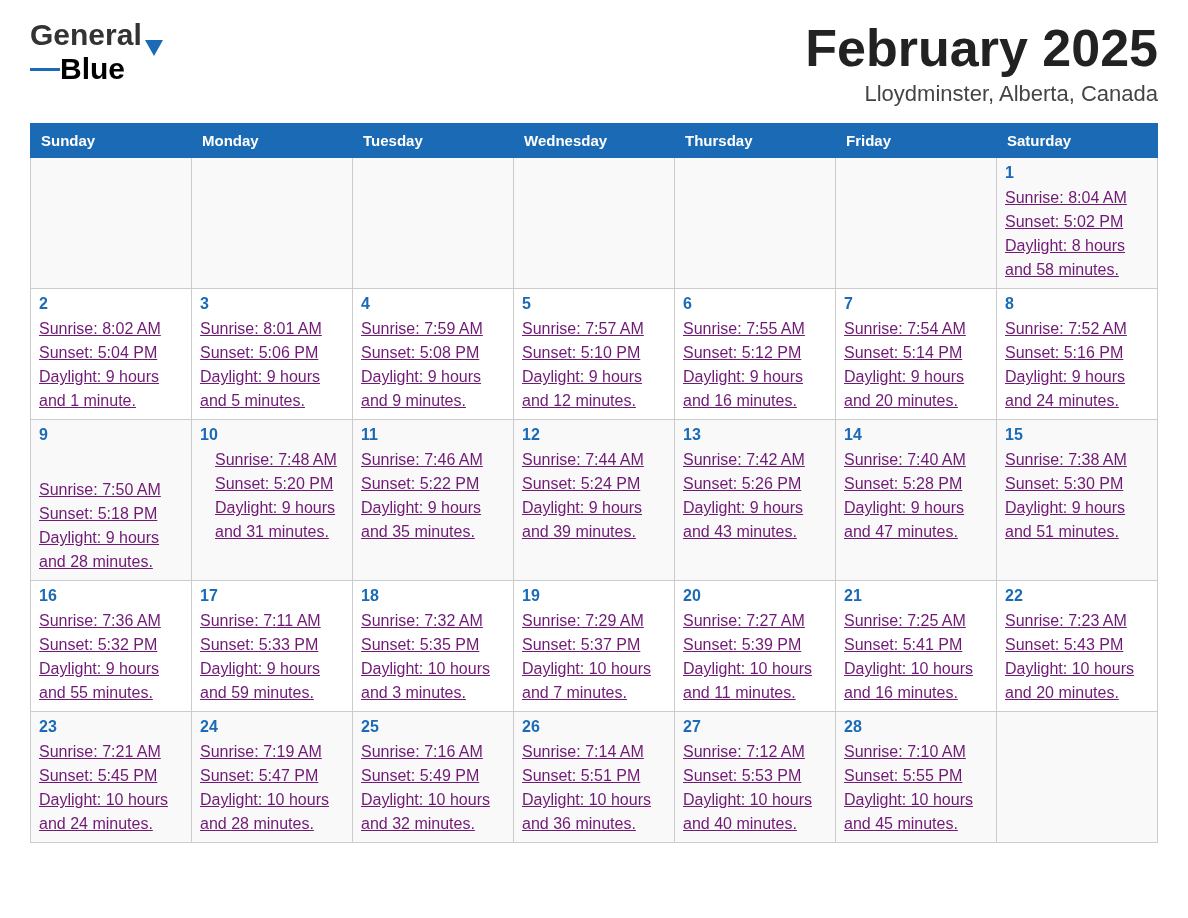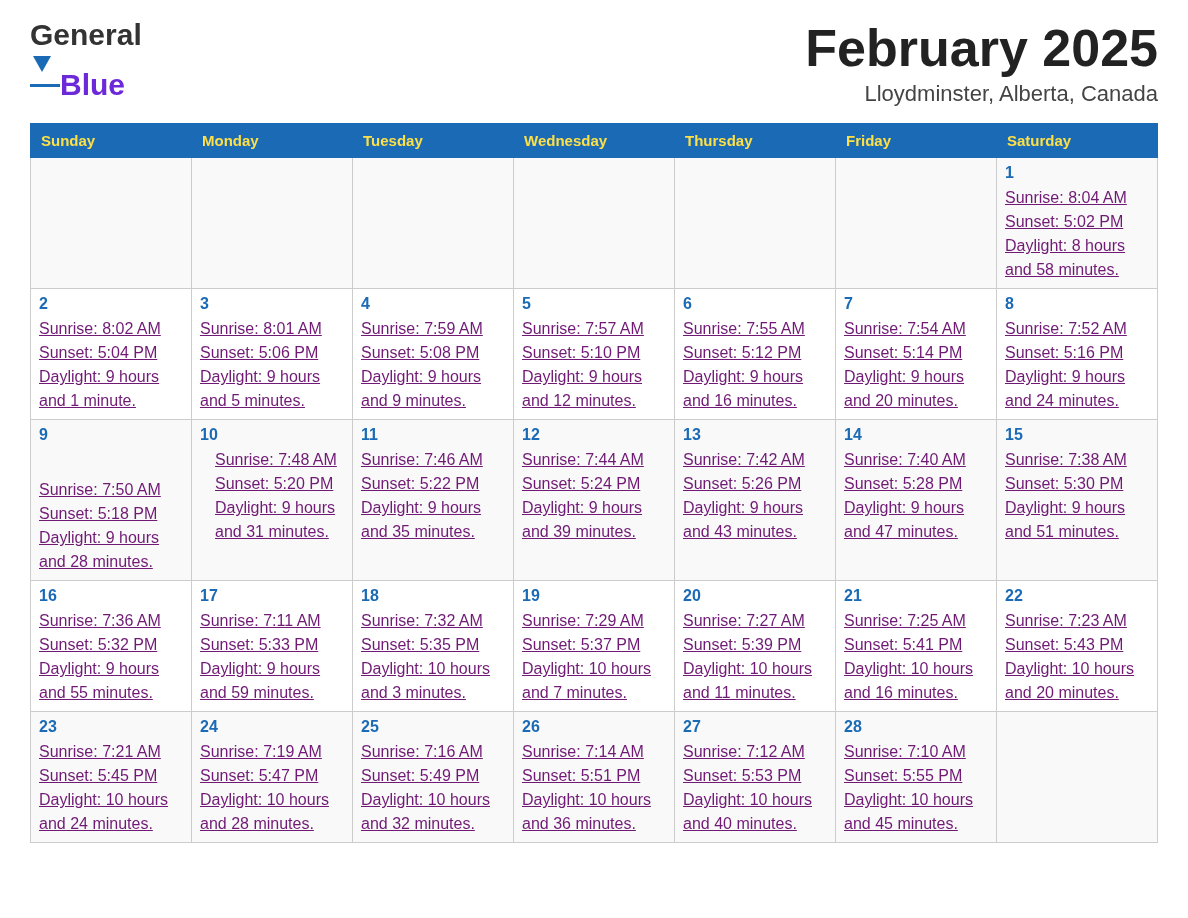--- a/index.html
+++ b/index.html
@@ -35,21 +35,21 @@
       color: #444;
       margin-top: 4px;
     }
     table {
       width: 100%;
       border-collapse: collapse;
       table-layout: fixed;
     }
     thead th {
       background-color: #1a6ab5;
-      color: #fde047;
+      color: #ffffff;
       font-size: 15px;
       font-weight: bold;
       padding: 8px 10px;
       text-align: left;
       border: 1px solid #1a6ab5;
     }
     tbody td {
       vertical-align: top;
       border: 1px solid #ccc;
       padding: 6px 8px;
@@ -78,27 +78,27 @@
     }
     td.empty {
       background: #f5f5f5;
     }
   </style>
 </head>
 <body>
 
 <div class="header">
   <div class="logo">
-    <div style="display:flex; align-items:flex-start; line-height:1;flex-direction:column;">
+    <div style="display:flex; align-items:flex-end; line-height:1;">
       <span style="font-size:30px; font-weight:bold; color:#333;">General</span>
       <span style="display:inline-block; width:0; height:0; border-left:9px solid transparent; border-right:9px solid transparent; border-top:16px solid #1a6ab5; margin-left:3px; position:relative; top:6px;"></span>
     </div>
     <div style="display:flex; align-items:center; margin-top:2px;">
       <div style="width:30px; height:3px; background:#1a6ab5; margin-right:0;"></div>
-      <span style="font-size:30px; font-weight:bold; color:#6d28d9; margin-left:0;">Blue</span>
+      <span style="font-size:30px; font-weight:bold; color:#000000; margin-left:0;">Blue</span>
       <div style="flex:1; height:3px; background:#1a6ab5; margin-left:0;"></div>
     </div>
   </div>
   <div class="title-area">
     <div class="month-title">February 2025</div>
     <div class="location">Lloydminster, Alberta, Canada</div>
   </div>
 </div>
 
 <table>

